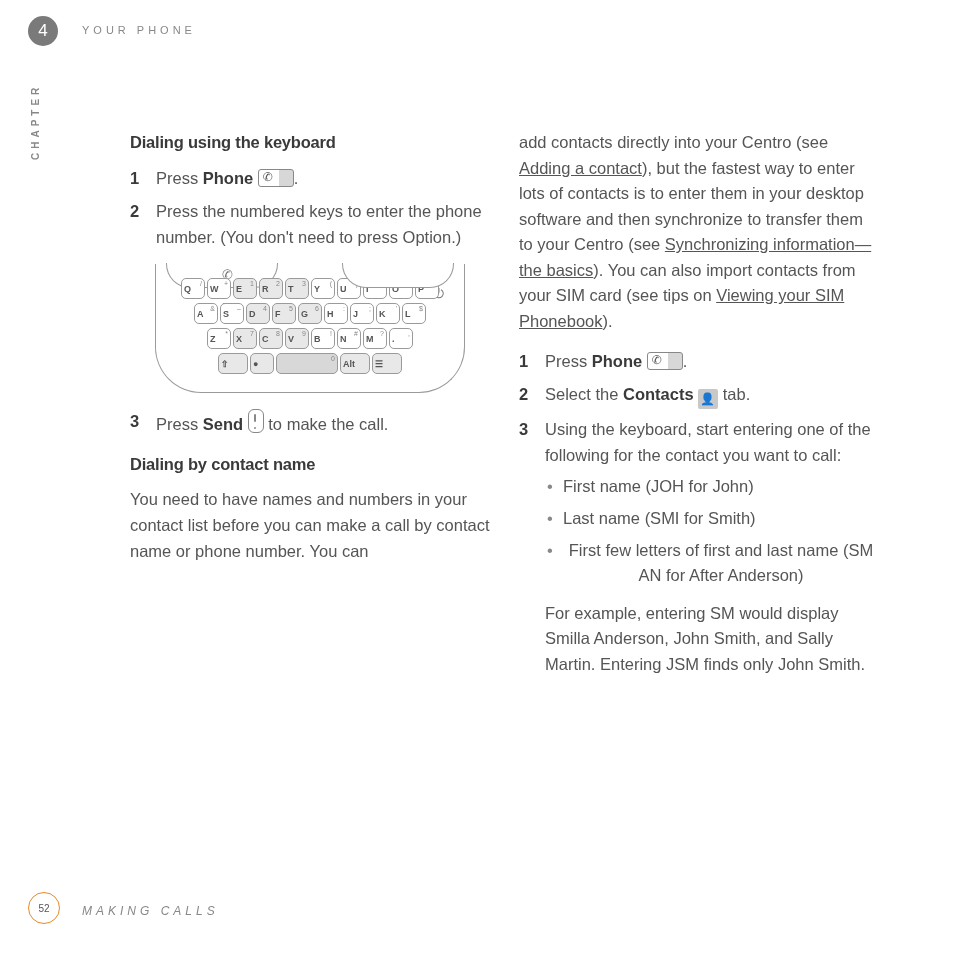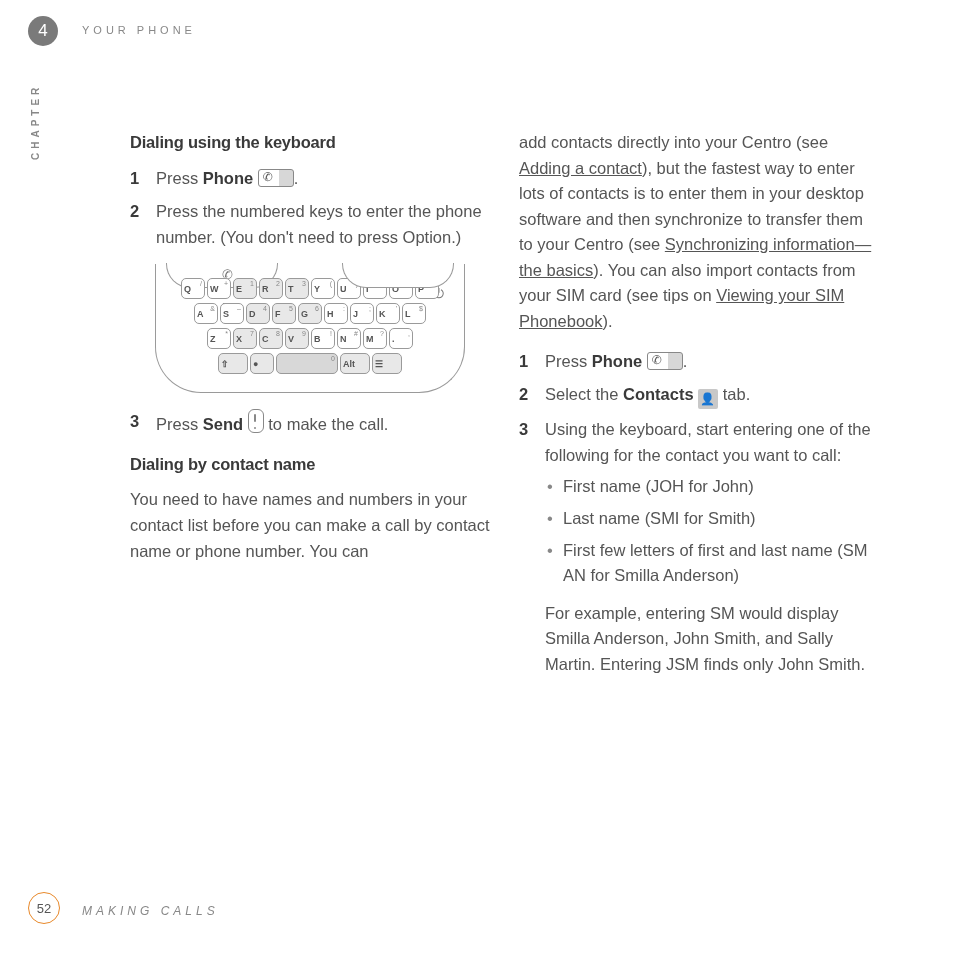--- a/index.html
+++ b/index.html
@@ -33,41 +33,41 @@
   }
   .chapter-label{
     position:absolute;left:30px;top:160px;
     transform:rotate(-90deg);transform-origin:left top;
     font-size:10px;letter-spacing:4px;color:#888;font-weight:600;
   }
   .page-num{
     position:absolute;left:28px;bottom:30px;
     width:30px;height:30px;border-radius:50%;
     border:1.5px solid var(--orange);color:#555;
-    font-size:13px;display:flex;align-items:center;justify-content:center;
+    font-size:10px;display:flex;align-items:center;justify-content:center;
   }
   .bottom-section{
     position:absolute;left:82px;bottom:36px;
     font-size:12px;letter-spacing:4px;color:#888;font-style:italic;
   }
 
   
   .cols{
     position:absolute;left:130px;top:130px;right:50px;
     display:flex;gap:29px;
     font-size:16.5px;line-height:1.55;font-weight:300;
   }
   .col{width:360px;}
   h3{font-size:16.5px;color:var(--dark);margin:0 0 10px 0;font-weight:700;letter-spacing:-.2px;}
   b{color:var(--dark);font-weight:700;}
   .underline{text-decoration:underline;}
   ol{list-style:none;margin:0 0 14px 0;padding:0;}
   ol li{display:flex;gap:12px;margin-bottom:8px;}
   ol li .n{color:var(--dark);font-weight:700;min-width:14px;}
-  ul{margin:6px 0 12px 0;padding-left:18px;}
+  ul{margin:6px 0 12px 0;padding-left:18px;text-align:center;}
   ul li{margin-bottom:6px;list-style:none;position:relative;}
   ul li::before{content:"•";position:absolute;left:-16px;color:#888;}
 
   .tipbox{
     background:var(--lightgray);
     border-top:1px solid var(--rule);border-bottom:1px solid var(--rule);
     padding:10px 14px;font-size:14.5px;line-height:1.5;margin:18px 0 24px 0;
   }
   .tip-label{color:var(--orange);font-weight:700;font-size:12px;letter-spacing:.5px;}
 
@@ -238,21 +238,21 @@
           <span class="icon contacts-icon">👤</span><span> tab.</span>
         </span>
       </li>
       <li>
         <span class="n">3</span>
         <div style="flex:1;">
           <span>Using the keyboard, start entering one of the following for the contact you want to call:</span>
           <ul id="bullets">
               <li>First name (JOH for John)</li>
               <li>Last name (SMI for Smith)</li>
-              <li>First few letters of first and last name (SM AN for Smilla Anderson)</li>
+              <li>First few letters of first and last name (SM AN for After Anderson)</li>
             </ul>
           <span>For example, entering SM would display Smilla Anderson, John Smith, and Sally Martin. Entering JSM finds only John Smith.</span>
         </div>
       </li>
     </ol>
   </div>
 
 </div>
 
 </body></html>

